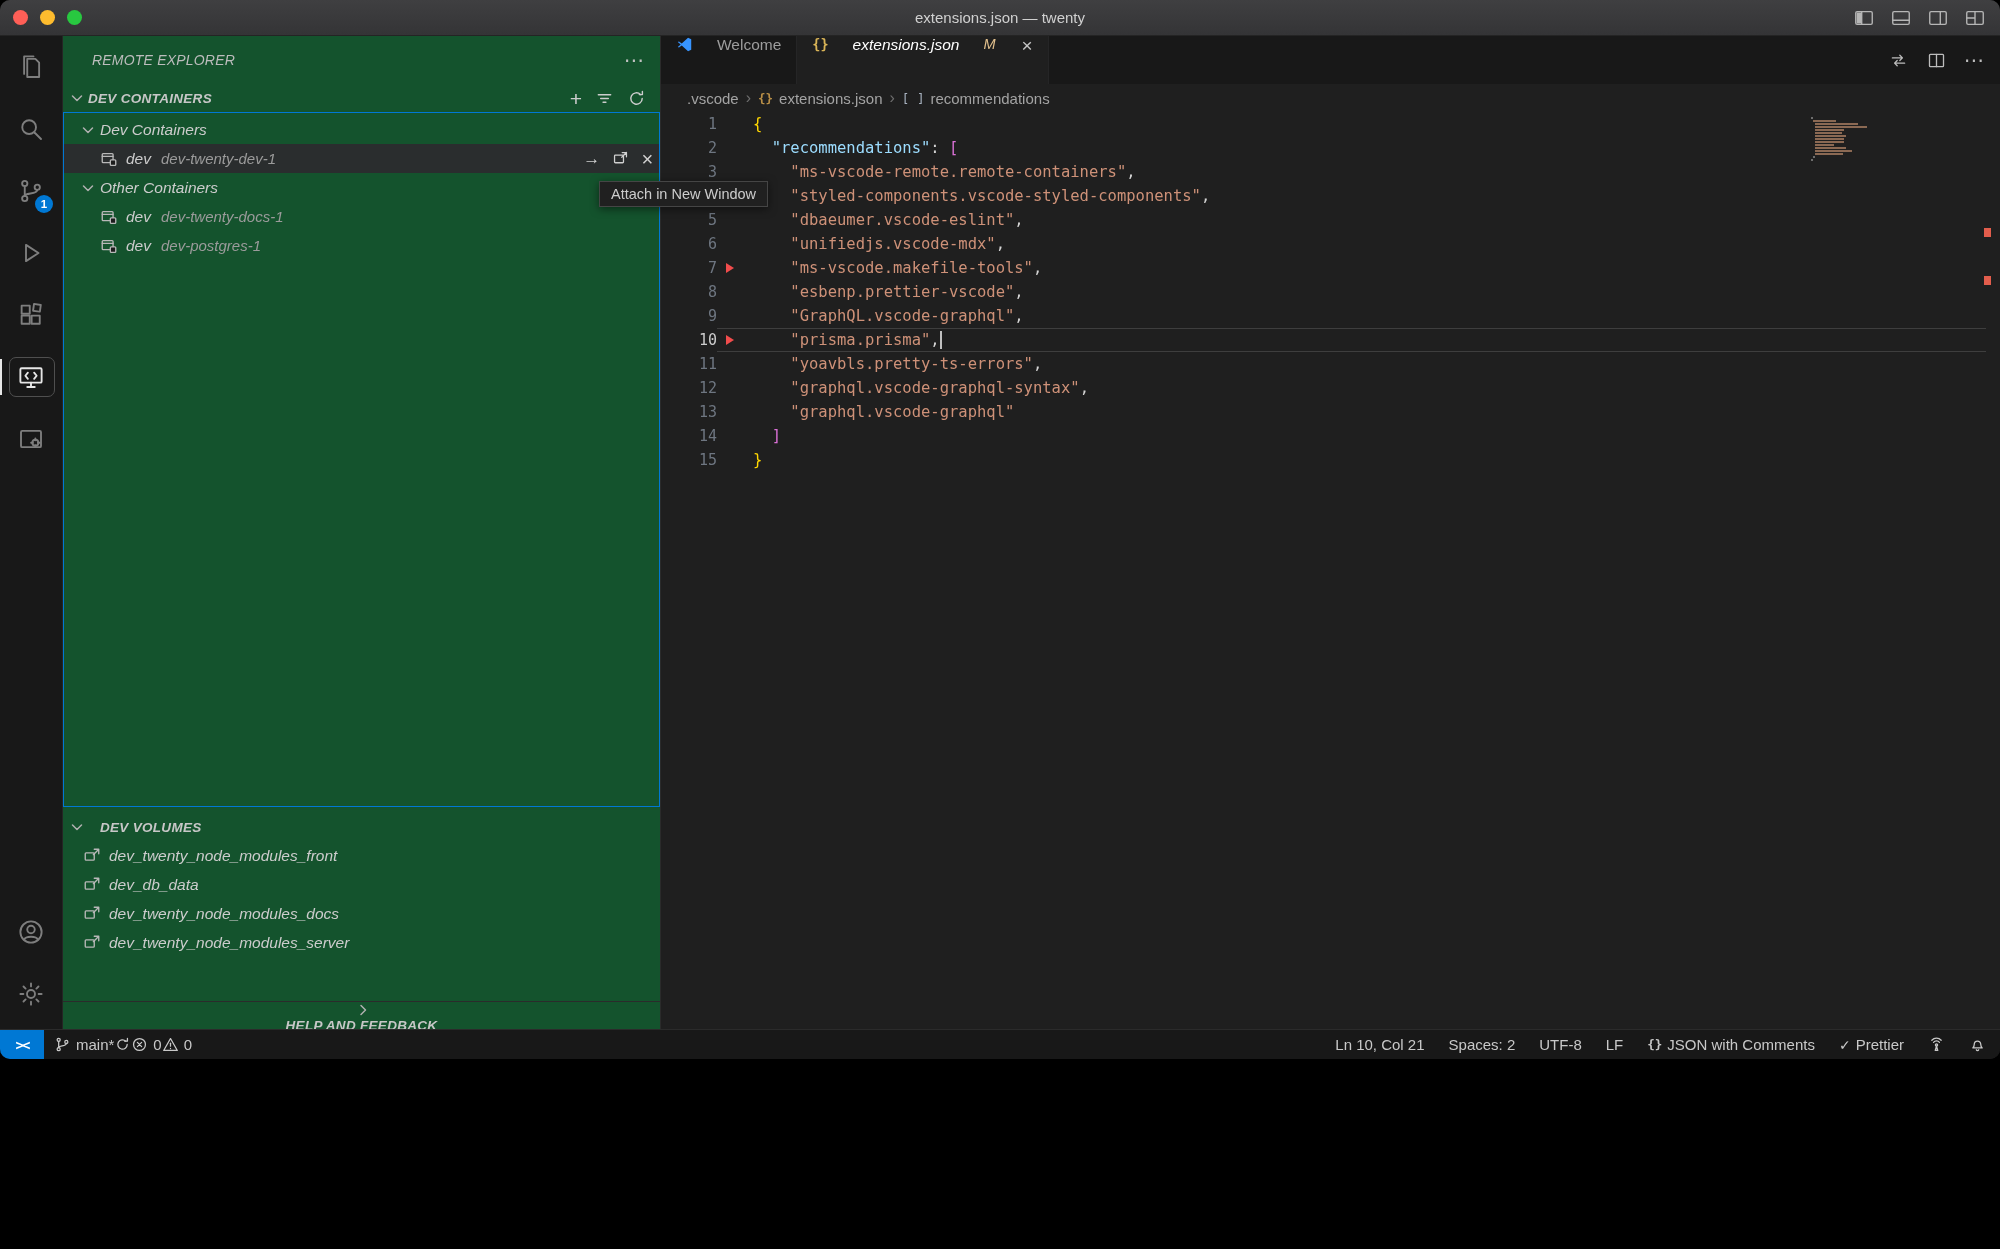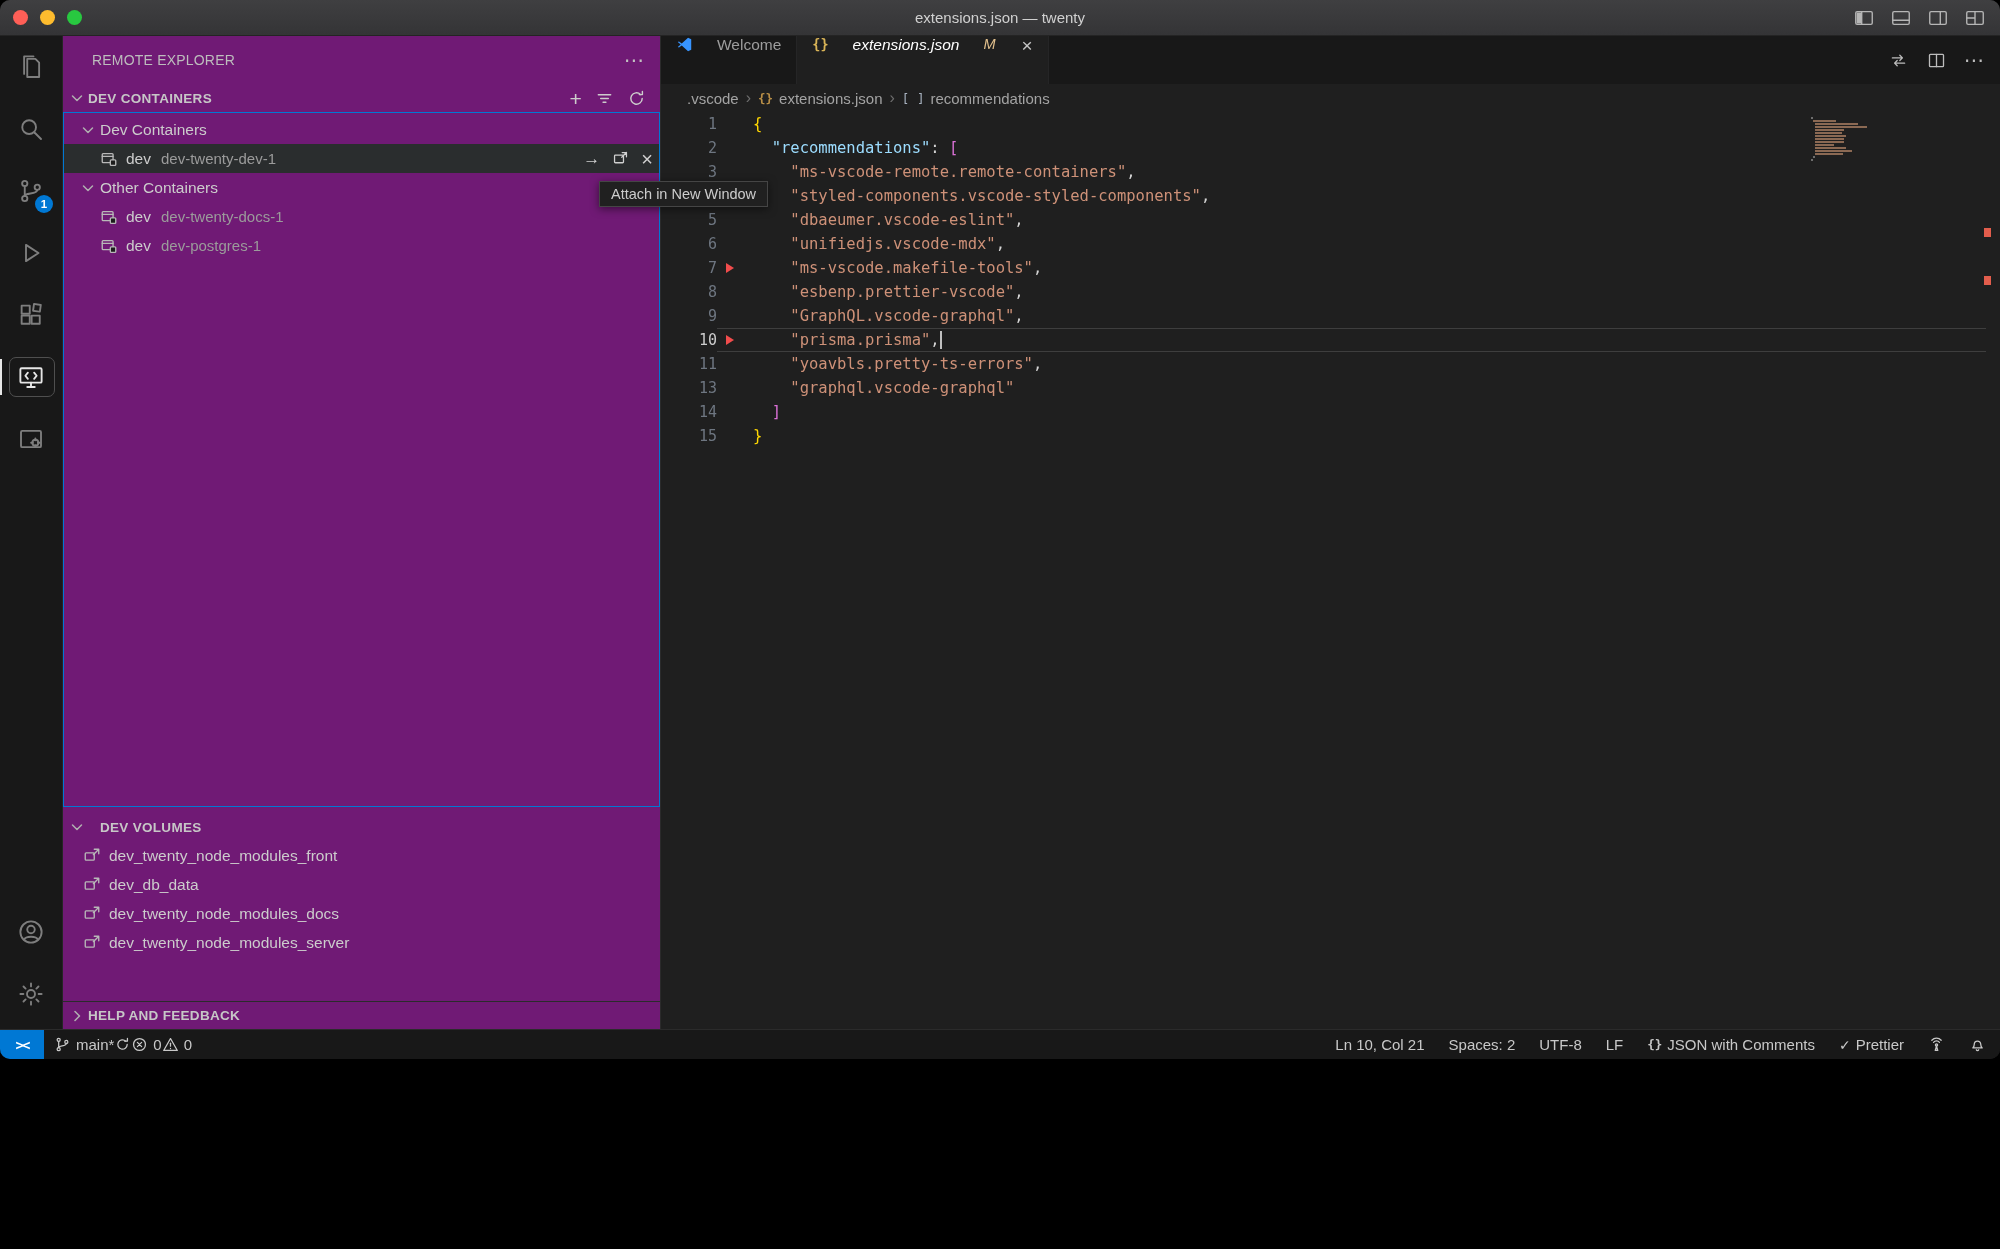--- a/index.html
+++ b/index.html
@@ -28,22 +28,22 @@
   .ab-item.active{color:#e6e6e6;}
   .ab-item.active::before{content:"";position:absolute;left:0;top:13px;bottom:13px;width:2px;background:#e6e6e6;}
   .ab-item.active::after{content:"";position:absolute;left:9px;right:7px;top:11px;bottom:11px;
     border:1px solid #4f4f4f;border-radius:7px;}
   .ab-badge{position:absolute;right:9px;bottom:9px;min-width:18px;height:18px;padding:0 3px;
     border-radius:9px;background:#0078d4;color:#fff;font-size:11.5px;line-height:18px;
     text-align:center;font-weight:700;}
   .ab-bottom{position:absolute;bottom:4px;left:0;right:0;}
 
   
-  .sidebar{position:absolute;left:63px;top:36px;bottom:30px;width:598px;background:#701a75;
-    border-right:1px solid #2b2b2b;z-index:2;}
+  .sidebar{position:absolute;left:63px;top:36px;bottom:30px;width:598px;background:#14532d;
+    border-right:1px solid #2b2b2b;z-index:2;font-style:italic;}
   .sb-title-row{position:absolute;top:0;left:0;right:0;height:48px;display:flex;
     align-items:center;padding:0 16px 0 29px;}
   .sb-title{font-size:14px;color:#bdbdbd;letter-spacing:.2px;}
   .sb-more{margin-left:auto;color:#c2c2c2;font-size:20px;cursor:pointer;line-height:1;}
   .sec-hdr{display:flex;align-items:center;height:28px;font-weight:700;font-size:13.5px;
     color:#c7c7c7;letter-spacing:.3px;cursor:pointer;}
   .sec-hdr .chev{display:flex;margin:0 3px 0 6px;color:#b0b0b0;}
   .hdr-actions{margin-left:auto;display:flex;align-items:center;gap:13px;padding-right:14px;color:#cccccc;}
   .hdr-actions .hbtn{display:flex;align-items:center;cursor:pointer;}
   .hdr-plus{font-size:21px;line-height:1;font-weight:400;}
@@ -58,21 +58,21 @@
   .ci-ico,.vol-ico{display:flex;color:#b8b8b8;margin-right:8px;}
   .ci-desc{margin-left:10px;color:#9b9b9b;font-size:15px;}
   .row-actions{position:absolute;right:6px;top:0;height:29px;display:flex;align-items:center;
     gap:12px;color:#d0d0d0;}
   .ra{display:flex;align-items:center;cursor:pointer;font-size:17px;line-height:1;}
   .ra-x{font-size:20px;}
   .volumes-hdr{position:absolute;top:777px;left:0;right:0;gap:12px;}
   .volumes-list{position:absolute;top:805px;left:0;right:0;}
   .vol-row{height:29px;display:flex;align-items:center;padding-left:20px;font-size:15.5px;
     color:#cccccc;cursor:pointer;}
-  .help-hdr{position:absolute;bottom:0;left:0;right:0;border-top:1px solid #2b2b2b;}
+  .help-hdr{position:absolute;bottom:0;left:0;right:0;border-top:1px solid #2b2b2b;flex-direction:column;}
 
   
   .tooltip{position:absolute;left:599px;top:181px;z-index:40;background:#202020;
     border:1px solid #454545;color:#cccccc;font-size:14.5px;padding:4px 11px;
     box-shadow:0 2px 8px rgba(0,0,0,.5);white-space:nowrap;}
 
   
   .editor-area{position:absolute;left:661px;right:0;top:36px;bottom:30px;background:#1f1f1f;}
   .tabbar{position:absolute;top:0;left:0;right:0;height:48px;background:#181818;display:flex;}
   .tabs{display:flex;}
@@ -470,20 +470,25 @@
               <span class="red-arrow"></span>
             </span>
             <span class="ctext"><span class="tk-pl">    </span><span class="tk-str">"prisma.prisma"</span><span class="tk-pl">,</span><span class="cursor"></span></span>
           </div>
           <div class="code-row">
             <span class="ln">11</span>
             <span class="gmark"></span>
             <span class="ctext"><span class="tk-pl">    </span><span class="tk-str">"yoavbls.pretty-ts-errors"</span><span class="tk-pl">,</span></span>
           </div>
           <div class="code-row">
+            <span class="ln">12</span>
+            <span class="gmark"></span>
+            <span class="ctext"><span class="tk-pl">    </span><span class="tk-str">"graphql.vscode-graphql-syntax"</span><span class="tk-pl">,</span></span>
+          </div>
+          <div class="code-row">
             <span class="ln">13</span>
             <span class="gmark"></span>
             <span class="ctext"><span class="tk-pl">    </span><span class="tk-str">"graphql.vscode-graphql"</span></span>
           </div>
           <div class="code-row">
             <span class="ln">14</span>
             <span class="gmark"></span>
             <span class="ctext"><span class="tk-pl">  </span><span class="tk-b2">]</span></span>
           </div>
           <div class="code-row">

